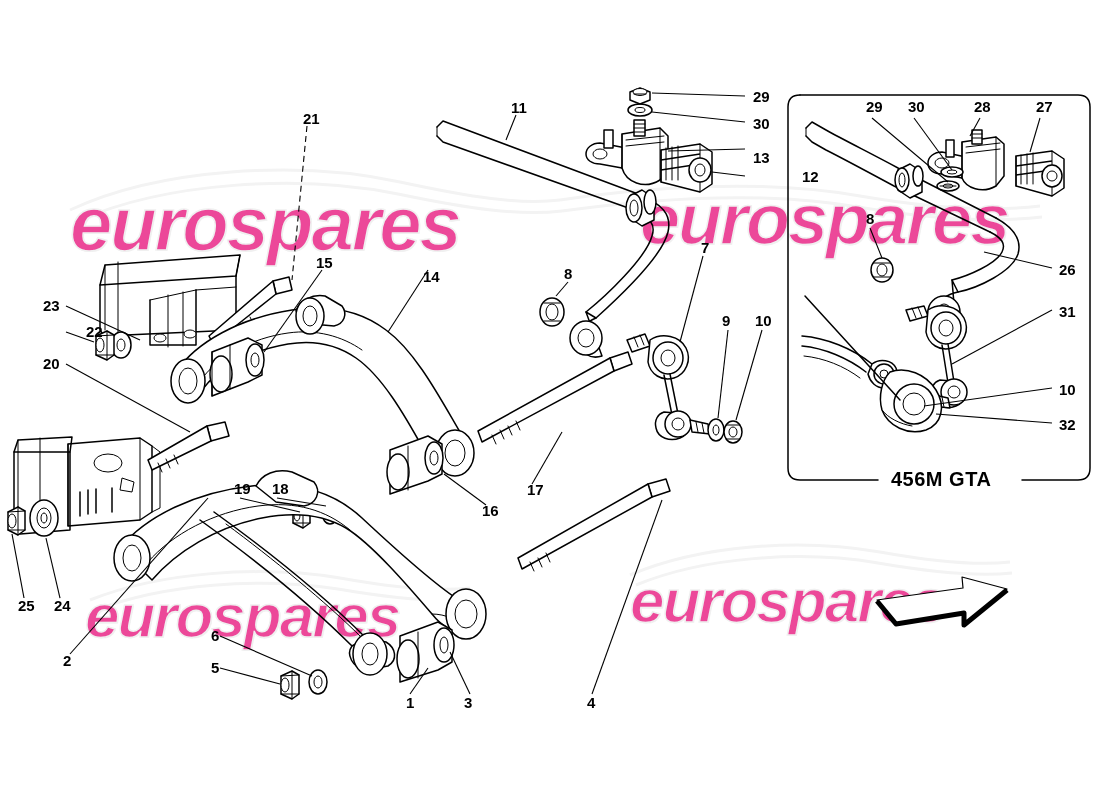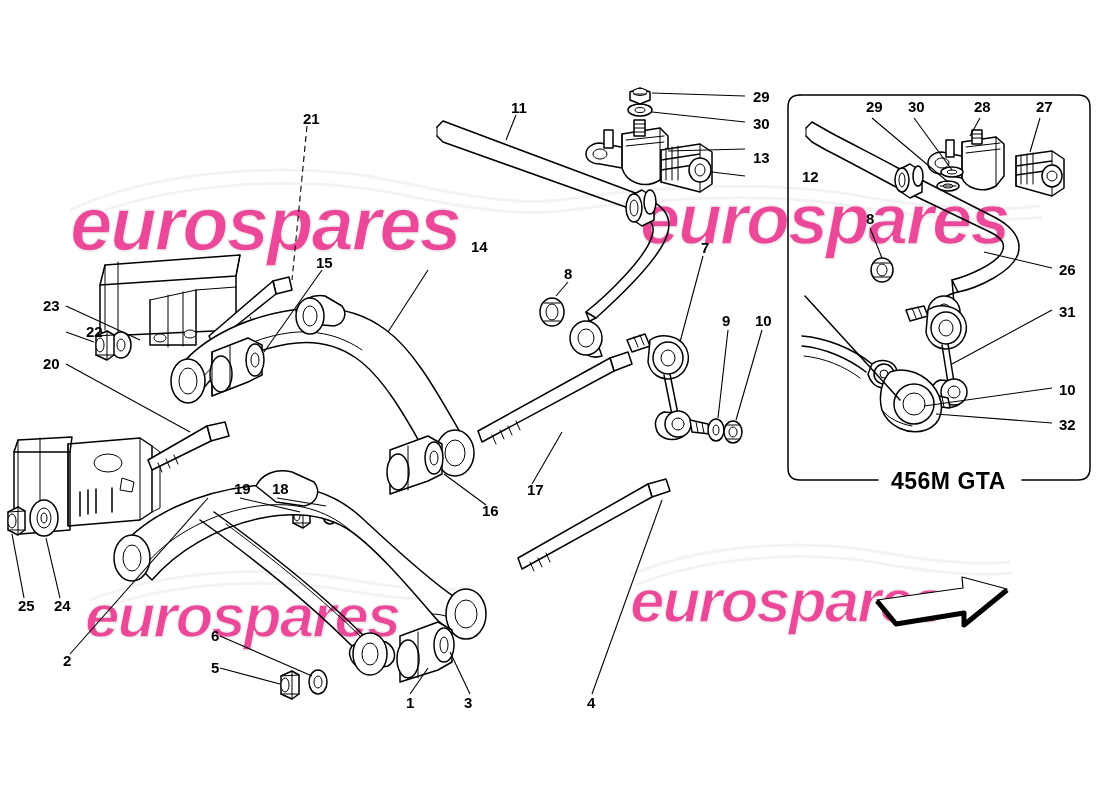--- a/index.html
+++ b/index.html
@@ -4,21 +4,21 @@
 <style>
   html,body{margin:0;padding:0;background:#ffffff;}
   body{width:1100px;height:800px;overflow:hidden;
        font-family:"Liberation Sans",sans-serif;}
   #stage{position:relative;width:1100px;height:800px;background:#fff;}
   svg.layer{position:absolute;left:0;top:0;width:1100px;height:800px;}
   .num{position:absolute;font-family:"Liberation Sans",sans-serif;
        font-weight:bold;font-size:15px;color:#000;line-height:1;
        white-space:nowrap;}
   .panel-title{position:absolute;font-family:"Liberation Sans",sans-serif;
-       font-weight:bold;font-size:23px;letter-spacing:.5px;color:#000;}
+       font-weight:bold;font-size:20px;letter-spacing:.5px;color:#000;}
   .wm{position:absolute;font-family:"Liberation Sans",sans-serif;
       font-weight:bold;font-style:italic;letter-spacing:-2px;
       color:#ec4899;text-shadow:0 0 1px #e9e9e9, 1px 1px 0 #f2f2f2;
       -webkit-text-stroke:1.5px #f0f0f0;
       user-select:none;}
 </style>
 </head>
 <body>
 
 <div id="stage">
@@ -478,21 +478,21 @@
     <div class="num" style="left:303px;top:111px;">21</div>
     <div class="num" style="left:511px;top:100px;">11</div>
     <div class="num" style="left:753px;top:89px;">29</div>
     <div class="num" style="left:753px;top:116px;">30</div>
     <div class="num" style="left:753px;top:142px;margin-top:8px;">13</div>
     <div class="num" style="left:786px;top:169px;margin-left:16px;">12</div>
     <div class="num" style="left:43px;top:298px;">23</div>
     <div class="num" style="left:43px;top:324px;margin-left:43px;">22</div>
     <div class="num" style="left:43px;top:356px;">20</div>
     <div class="num" style="left:316px;top:255px;">15</div>
-    <div class="num" style="left:423px;top:239px;margin-left:48px;">14</div>
+    <div class="num" style="left:423px;top:269px;">14</div>
     <div class="num" style="left:564px;top:266px;">8</div>
     <div class="num" style="left:701px;top:240px;">7</div>
     <div class="num" style="left:722px;top:313px;">9</div>
     <div class="num" style="left:755px;top:313px;">10</div>
     <div class="num" style="left:527px;top:482px;">17</div>
     <div class="num" style="left:482px;top:503px;">16</div>
     <div class="num" style="left:234px;top:481px;text-align:center;">19</div>
     <div class="num" style="left:272px;top:481px;">18</div>
     <div class="num" style="left:18px;top:598px;">25</div>
     <div class="num" style="left:54px;top:598px;">24</div>

